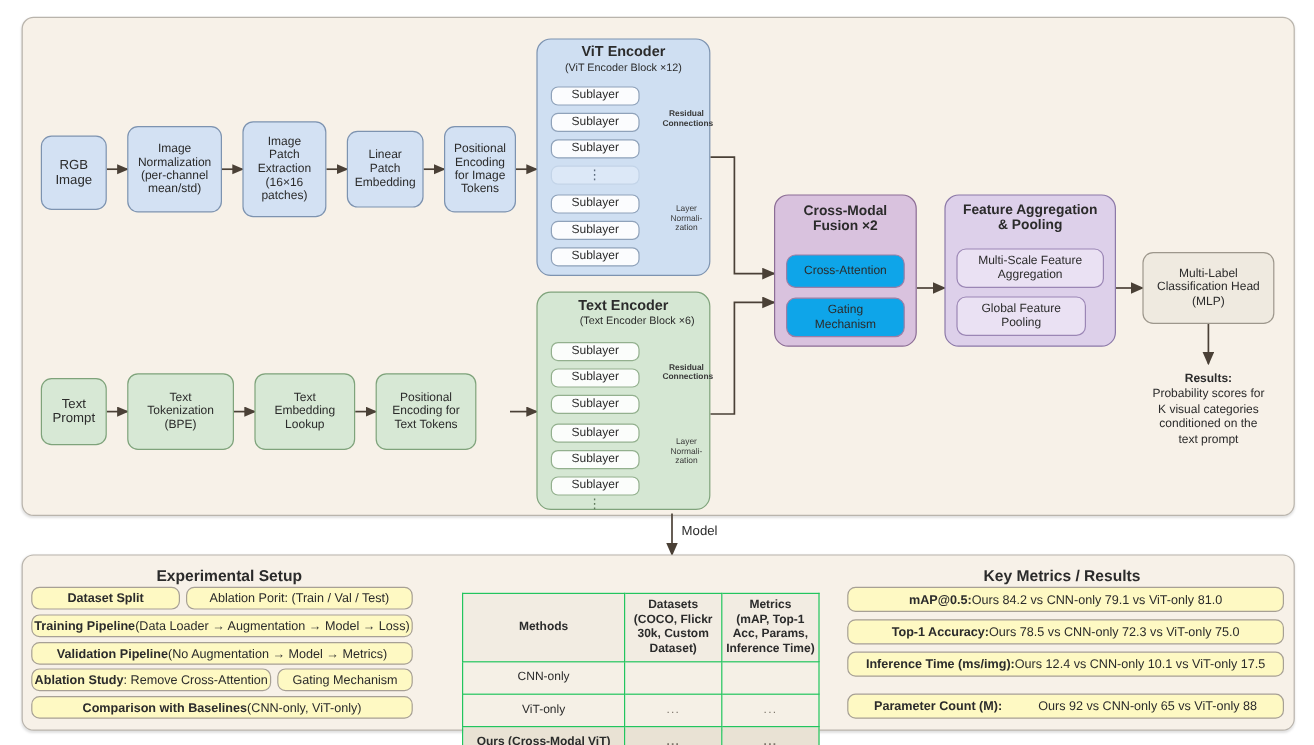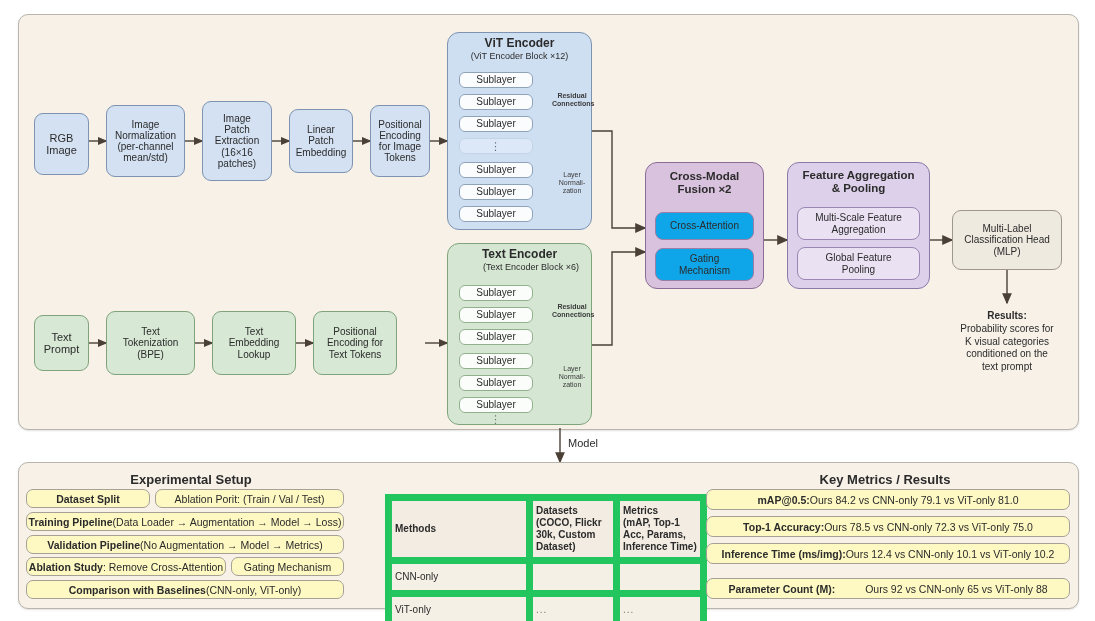--- a/index.html
+++ b/index.html
@@ -40,21 +40,21 @@
 
   .sec-title{position:absolute;text-align:center;font-weight:bold;font-size:13px;}
   .model-lbl{position:absolute;font-size:11px;}
 
   .pill{position:absolute;box-sizing:border-box;background:#fef9c3;border:1px solid #a7a095;
         border-radius:7px;display:flex;align-items:center;justify-content:center;font-size:10.5px;
         text-align:center;white-space:nowrap;}
   .pill b{font-weight:bold;}
 
   table.tbl{position:absolute;border-collapse:collapse;font-size:10px;table-layout:fixed;}
-  table.tbl td{border:7px solid #22c55e;vertical-align:middle;line-height:1.2;
+  table.tbl td{border:1px solid #22c55e;text-align:center;vertical-align:middle;line-height:1.2;
                background:#f5f0e6;padding:2px 3px;margin-left:28px;}
   table.tbl td.hd{font-weight:bold;background:#f2ece2;}
   table.tbl td.ours{font-weight:bold;background:#e9e2d4;}
   table.tbl td.dim{color:#7d766b;letter-spacing:1px;}
 </style>
 </head>
 <body>
 
 <div class="root">
 
@@ -174,21 +174,21 @@
 Fusion ×2</div>
   <div class="node inner-p" style="left:655px;top:212px;width:99px;height:28px;font-size:10px;white-space:pre-line;">Cross-Attention</div>
   <div class="node inner-p" style="left:655px;top:248px;width:99px;height:33px;font-size:10px;white-space:pre-line;">Gating
 Mechanism</div>
 
   <div class="node grp-lav" style="left:787px;top:162px;width:143px;height:127px;"></div>
   <div class="grp-title" style="left:787px;top:169px;width:143px;font-size:11.5px;white-space:pre-line;line-height:1.15;">Feature Aggregation
 &amp; Pooling</div>
   <div class="node inner-l" style="left:797px;top:207px;width:123px;height:33px;font-size:10px;white-space:pre-line;">Multi-Scale Feature
 Aggregation</div>
-  <div class="node inner-l" style="left:797px;top:247px;width:123px;height:33px;font-size:10px;white-space:pre-line;">Global Feature
+  <div class="node inner-l" style="left:797px;top:247px;width:108px;height:33px;font-size:10px;white-space:pre-line;">Global Feature
 Pooling</div>
 
   <div class="node beige" style="left:952px;top:210px;width:110px;height:60px;font-size:10px;white-space:pre-line;">Multi-Label
 Classification Head
 (MLP)</div>
   <div class="out-title" style="left:932px;top:310px;width:150px;">Results:</div>
   <div class="out-body" style="left:927px;top:323px;width:160px;white-space:pre-line;">Probability scores for
 K visual categories
 conditioned on the
 text prompt</div>
@@ -265,20 +265,20 @@
   <div class="pill" style="left:706px;top:489px;width:364px;height:21px;">
     <b>mAP@0.5:</b>
       <span> Ours 84.2 vs CNN-only 79.1 vs ViT-only 81.0</span>
   </div>
   <div class="pill" style="left:706px;top:516px;width:364px;height:21px;">
     <b>Top-1 Accuracy:</b>
       <span> Ours 78.5 vs CNN-only 72.3 vs ViT-only 75.0</span>
   </div>
   <div class="pill" style="left:706px;top:543px;width:364px;height:21px;">
     <b>Inference Time (ms/img):</b>
-      <span> Ours 12.4 vs CNN-only 10.1 vs ViT-only 10.2</span>
+      <span> Ours 12.4 vs CNN-only 10.1 vs ViT-only 17.5</span>
   </div>
   <div class="pill" style="left:706px;top:578px;width:364px;height:21px;gap:30px;">
     <b>Parameter Count (M):</b>
       <span> Ours 92 vs CNN-only 65 vs ViT-only 88</span>
   </div>
 
 </div>
 
 </body></html>

